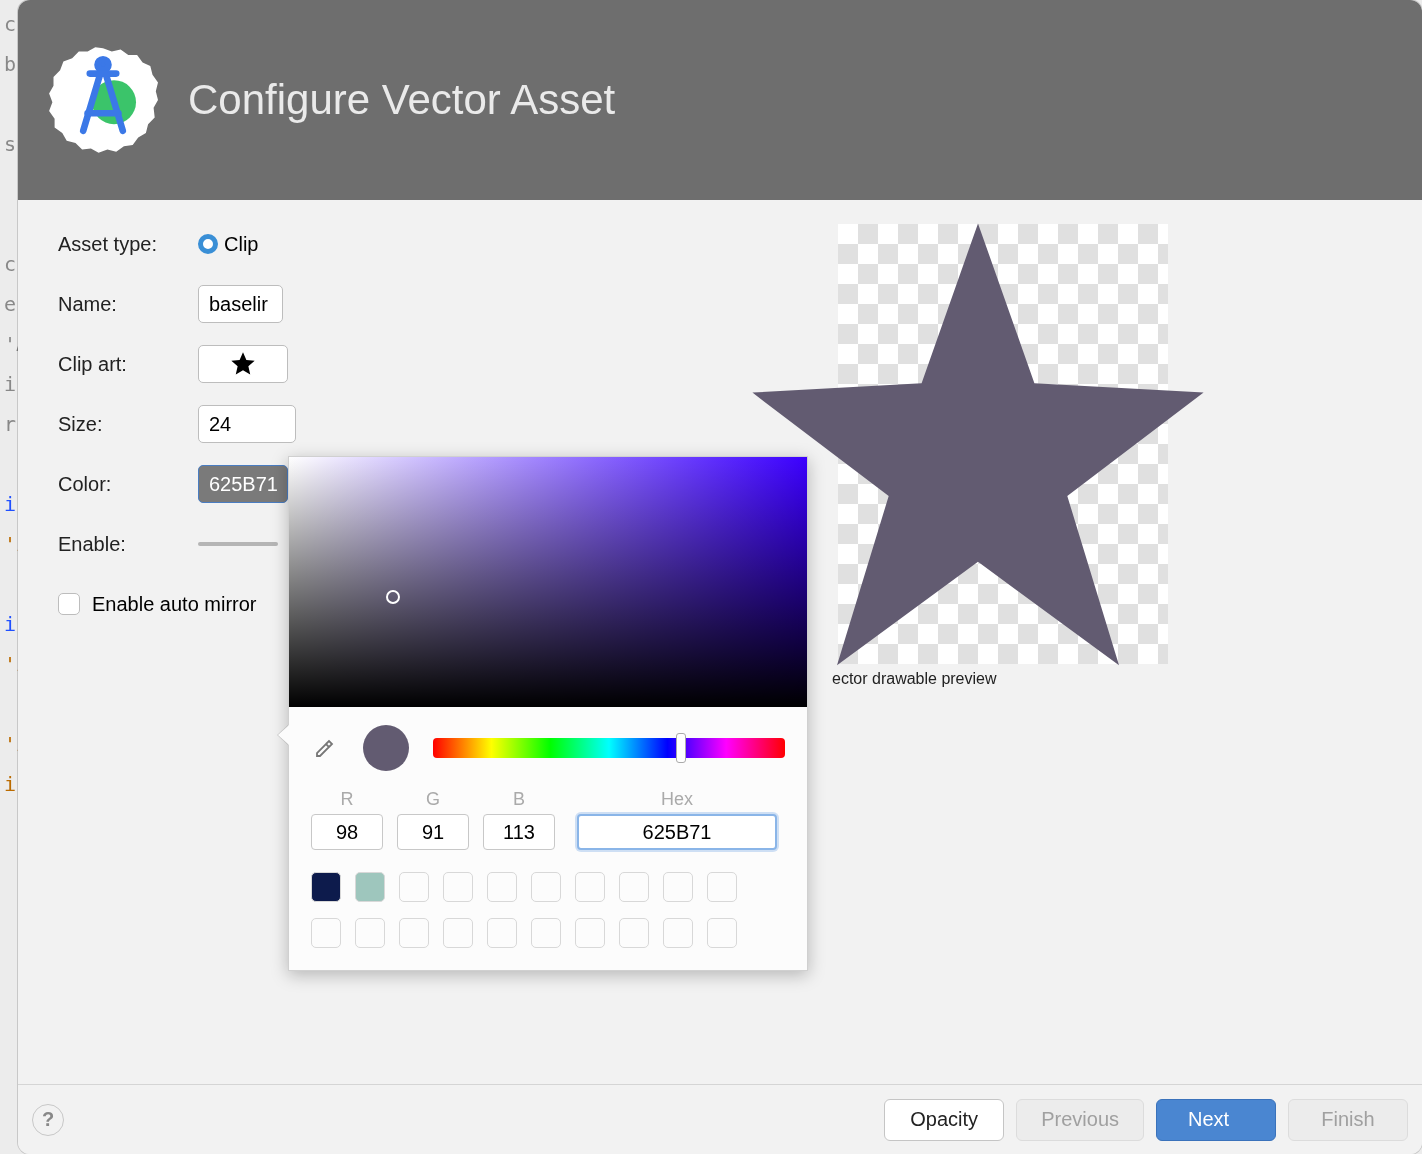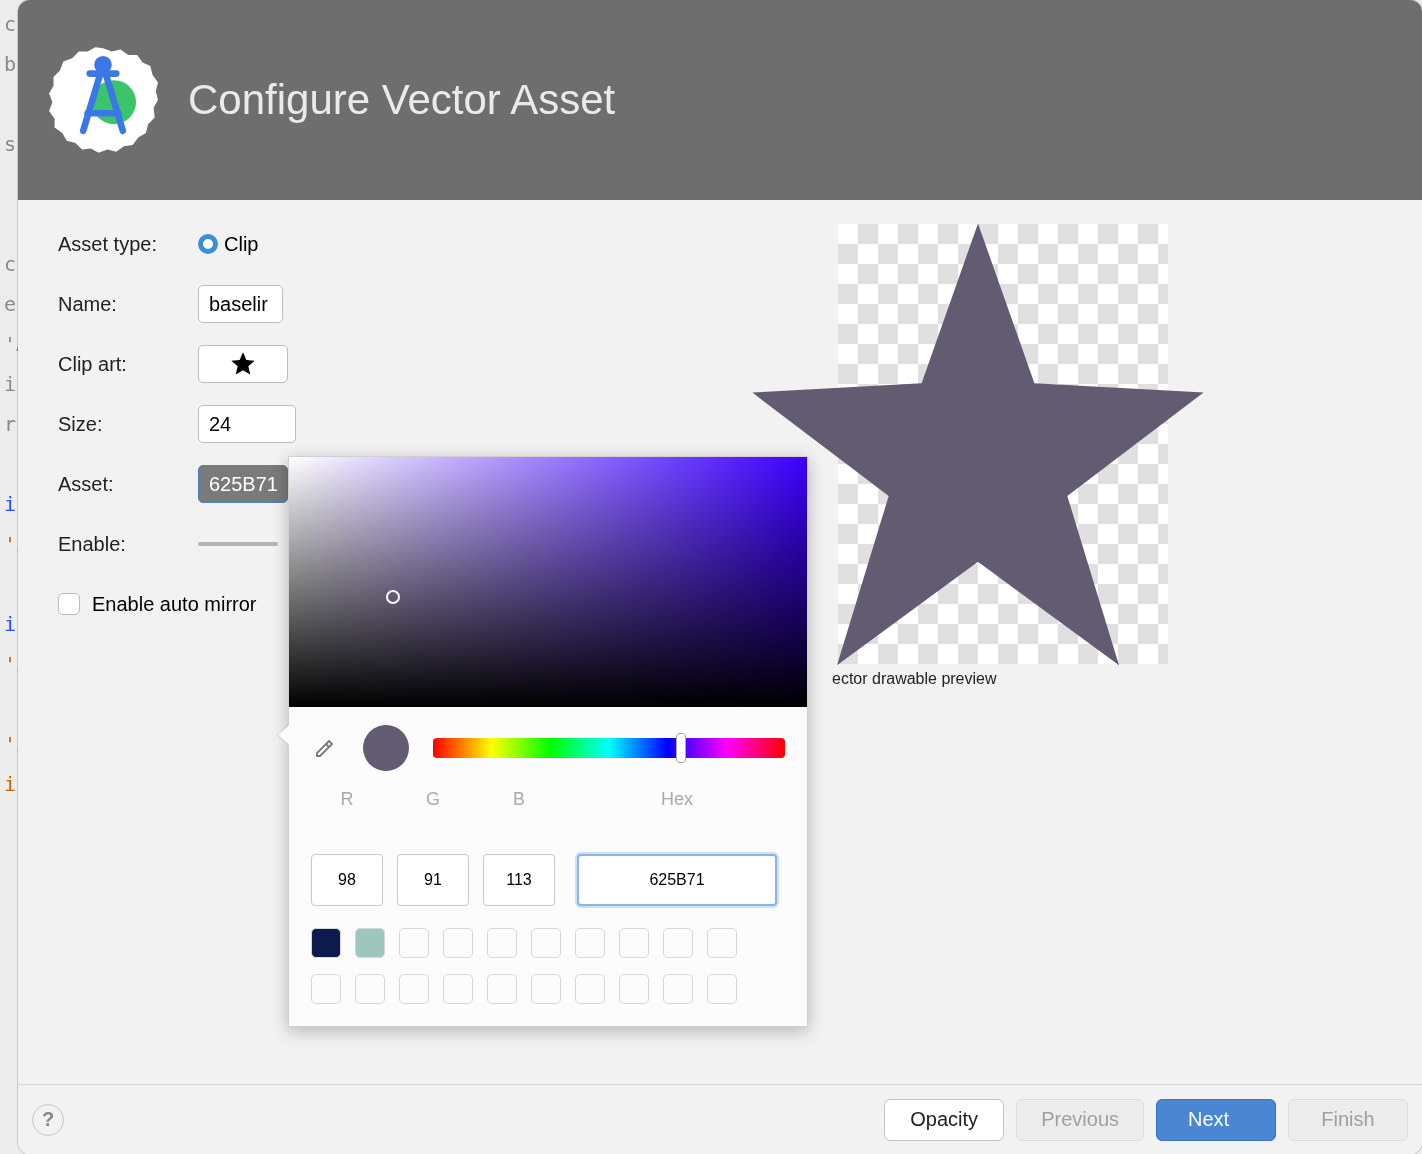--- a/index.html
+++ b/index.html
@@ -325,27 +325,26 @@
       display: flex;
       flex-direction: column;
       align-items: center;
       gap: 4px;
     }
     .picker-field-label {
       font-size: 18px;
       color: #aaa;
     }
     .picker-input {
-      height: 52px;
+      height: 36px;
       border: 1px solid #c8c8c8;
       border-radius: 4px;
       text-align: center;
-      font-size: 16px;
-      background: #fff;
-      margin-top: 40px;
+      font-size: 20px;
+      background: #fff;
     }
     .picker-input-sm { width: 72px; }
     .picker-input-hex {
       width: 200px;
       border: 2px solid #8ab5e8;
       box-shadow: 0 0 0 2px rgba(120,170,230,0.35);
     }
     .swatch-row {
       display: flex;
       gap: 14px;
@@ -413,21 +412,21 @@
           </svg>
         </div>
       </div>
 
       <div class="form-row">
         <div class="form-label">Size:</div>
         <input class="text-input" style="width: 98px;" value="24">
       </div>
 
       <div class="form-row">
-        <div class="form-label">Asset:</div>
+        <div class="form-label">Color:</div>
         <input class="text-input color-input-selected" value="625B71" style="">
       </div>
 
       <div class="form-row">
         <div class="form-label">Enable:</div>
         <div class="opacity-slider-track"></div>
       </div>
 
       <div class="form-row">
         <div class="checkbox"></div>

